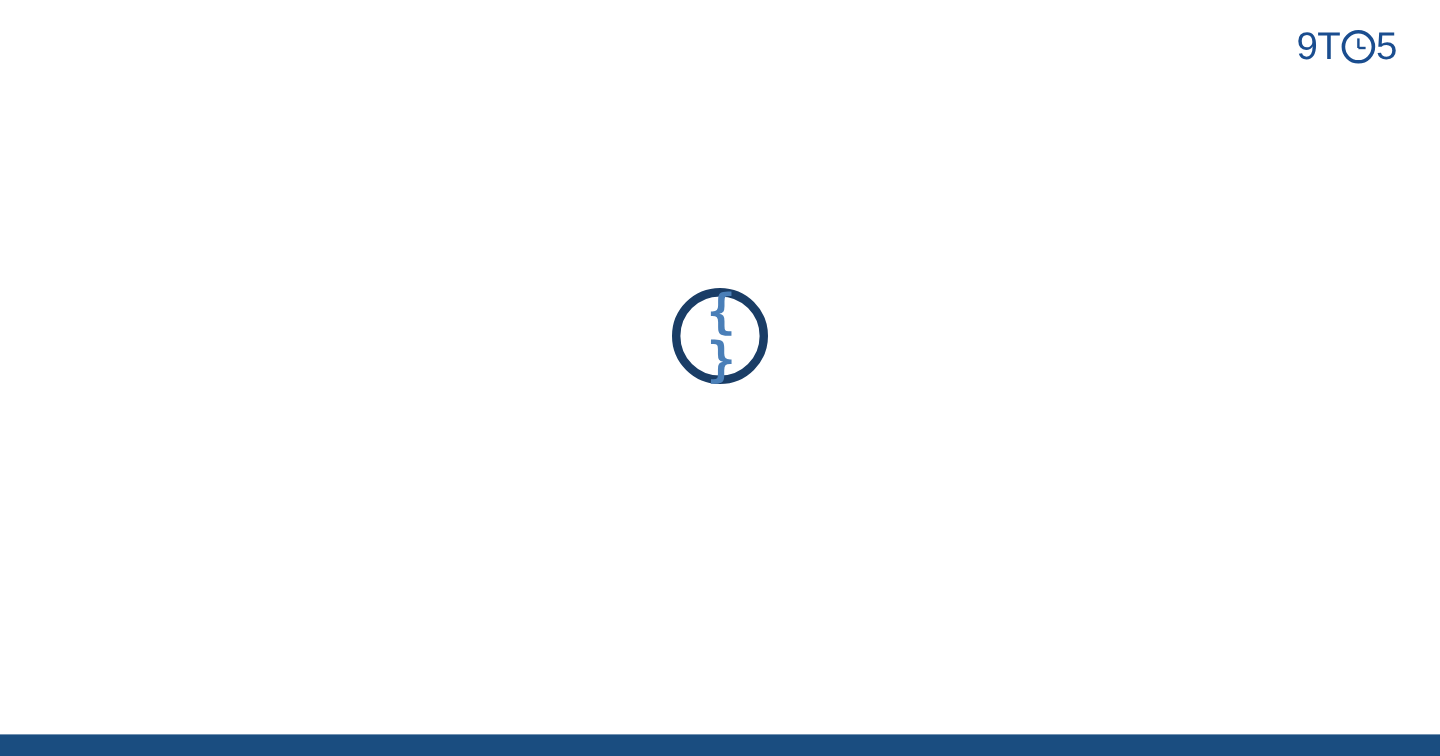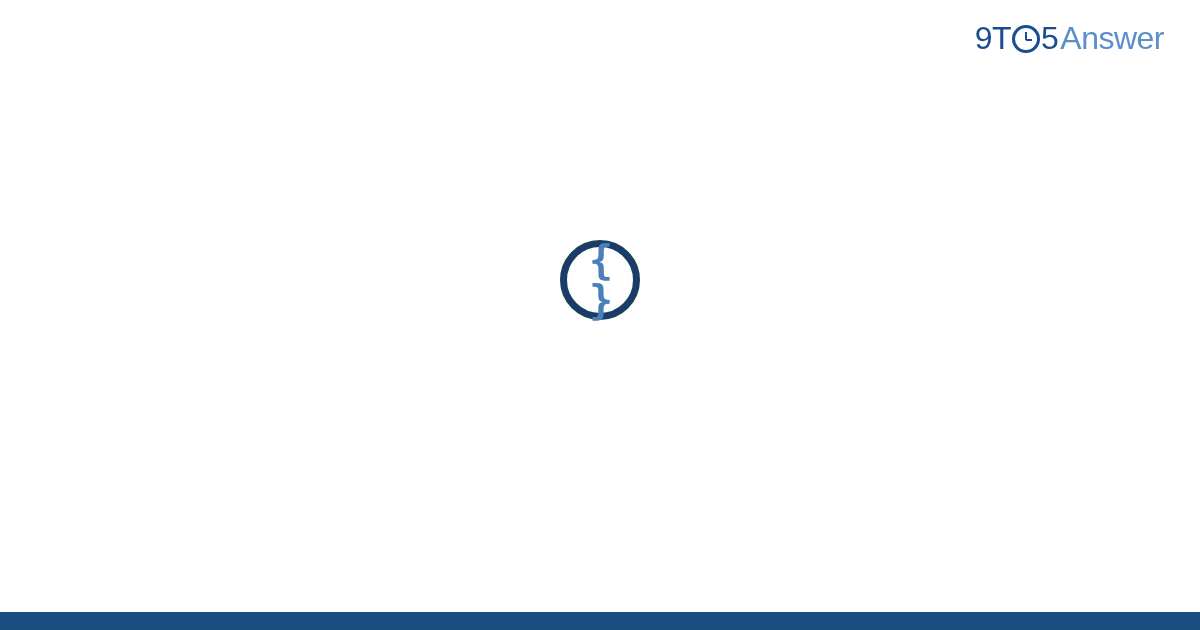--- a/index.html
+++ b/index.html
@@ -112,21 +112,20 @@
       background: #1a4d80;
     }
   </style>
 </head>
 <body>
 
 <div class="logo">
   <span class="logo-9t">9T</span>
   <span class="logo-clock"></span>
   <span class="logo-5">5</span>
-  <span class="logo-answer">Answer</span>
 </div>
 
 <div class="center-content">
   <div class="icon-wrap">
     <span class="icon-braces">{ }</span>
   </div>
 </div>
 
 <div class="footer-bar"></div>
 

